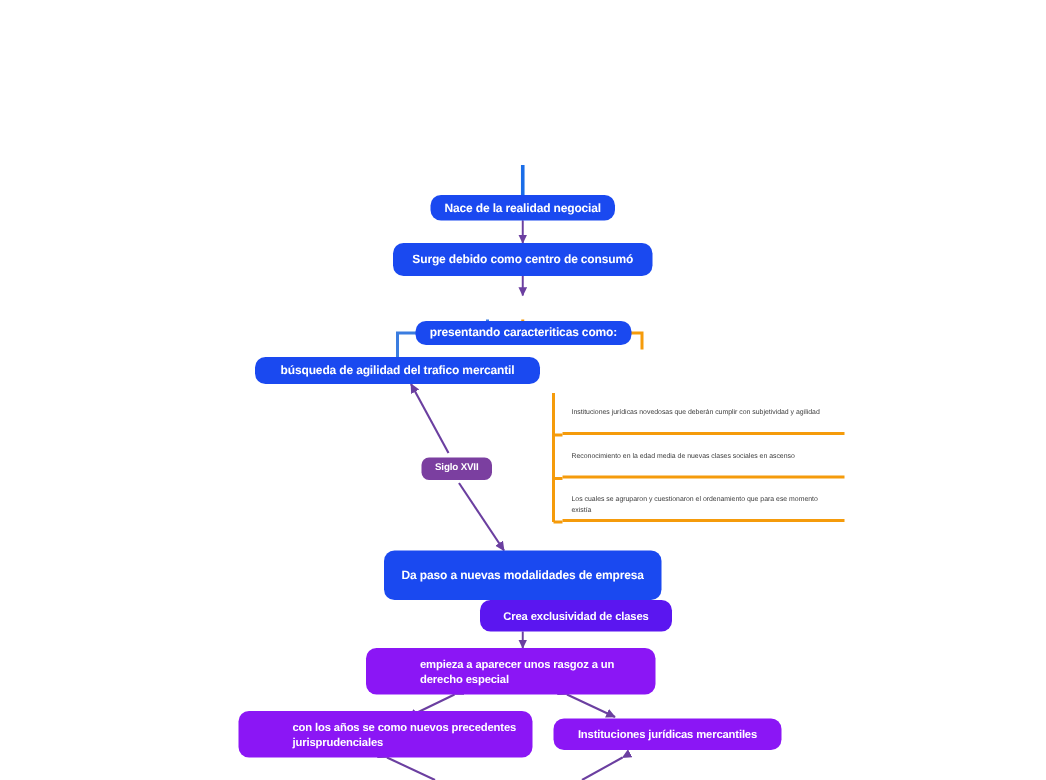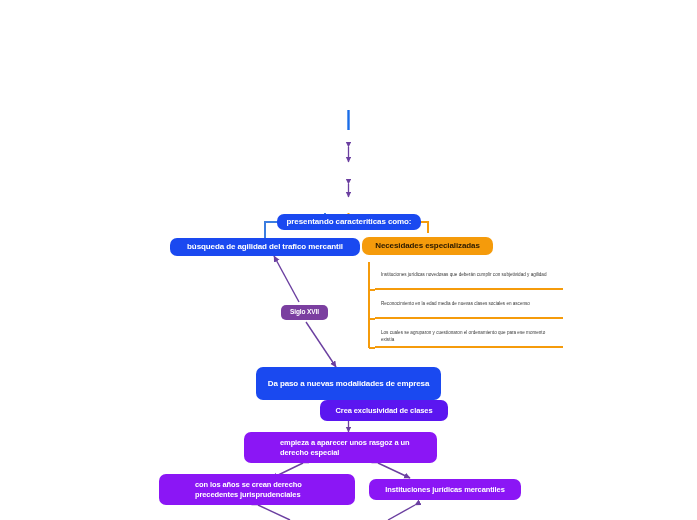--- a/index.html
+++ b/index.html
@@ -140,33 +140,36 @@
     <line x1="303" y1="463" x2="272" y2="478" stroke="#6b3fa0" stroke-width="1.4" marker-start="url(#ahs)" marker-end="url(#ah)"></line>
 
     <line x1="378" y1="463" x2="410" y2="478" stroke="#6b3fa0" stroke-width="1.4" marker-start="url(#ahs)" marker-end="url(#ah)"></line>
 
     <line x1="258" y1="505" x2="290" y2="520" stroke="#6b3fa0" stroke-width="1.4" marker-start="url(#ahs)"></line>
 
     <line x1="415" y1="505" x2="388" y2="520" stroke="#6b3fa0" stroke-width="1.4" marker-start="url(#ahs)"></line>
   </svg>
 
 
-
+  <div class="node node-blue" style="left:287px; top:130px; width:123px; height:17px;">
+    <span>Nace de la realidad negocial</span>
+  </div>
+
+  <div class="node node-blue" style="left:262px; top:162px; width:173px; height:22px;">
+    <span>Surge debido como centro de consumó</span>
+  </div>
 
   <div class="node node-blue" style="left:277px; top:214px; width:144px; height:16px;">
     <span>presentando caracteriticas como:</span>
   </div>
 
   <div class="node node-blue" style="left:170px; top:238px; width:190px; height:18px;">
     <span>búsqueda de agilidad del trafico mercantil</span>
   </div>
 
-  <div class="node node-orange" style="left:362px; top:237px; width:131px; height:18px;">
-    <span>Necesidades especializadas</span>
-  </div>
 
   <div class="subitem" style="left:375px; top:270px; width:188px; height:20px;">
     <span>Instituciones jurídicas novedosas que deberán cumplir con subjetividad y agilidad</span>
   </div>
 
   <div class="subitem" style="left:375px; top:299px; width:188px; height:20px;">
     <span>Reconocimiento en la edad media de nuevas clases sociales en ascenso</span>
   </div>
 
   <div class="subitem" style="left:375px; top:328px; width:188px; height:20px;">
@@ -183,20 +186,20 @@
 
   <div class="node node-violet" style="left:278px; top:400px; width:128px; height:21px;margin-left:42px;">
     <span>Crea exclusividad de clases</span>
   </div>
 
   <div class="node node-purple node-left" style="left:244px; top:432px; width:193px; height:31px;">
     <span>empieza a aparecer unos rasgoz a un derecho especial</span>
   </div>
 
   <div class="node node-purple node-left" style="left:159px; top:474px; width:196px; height:31px;">
-    <span>con los años se crean derecho precedentes jurisprudenciales</span>
+    <span>con los años se como nuevos precedentes jurisprudenciales</span>
   </div>
 
   <div class="node node-purple" style="left:369px; top:479px; width:152px; height:21px;text-align:center;">
     <span>Instituciones jurídicas mercantiles</span>
   </div>
 
 </div>
 
 </body></html>

